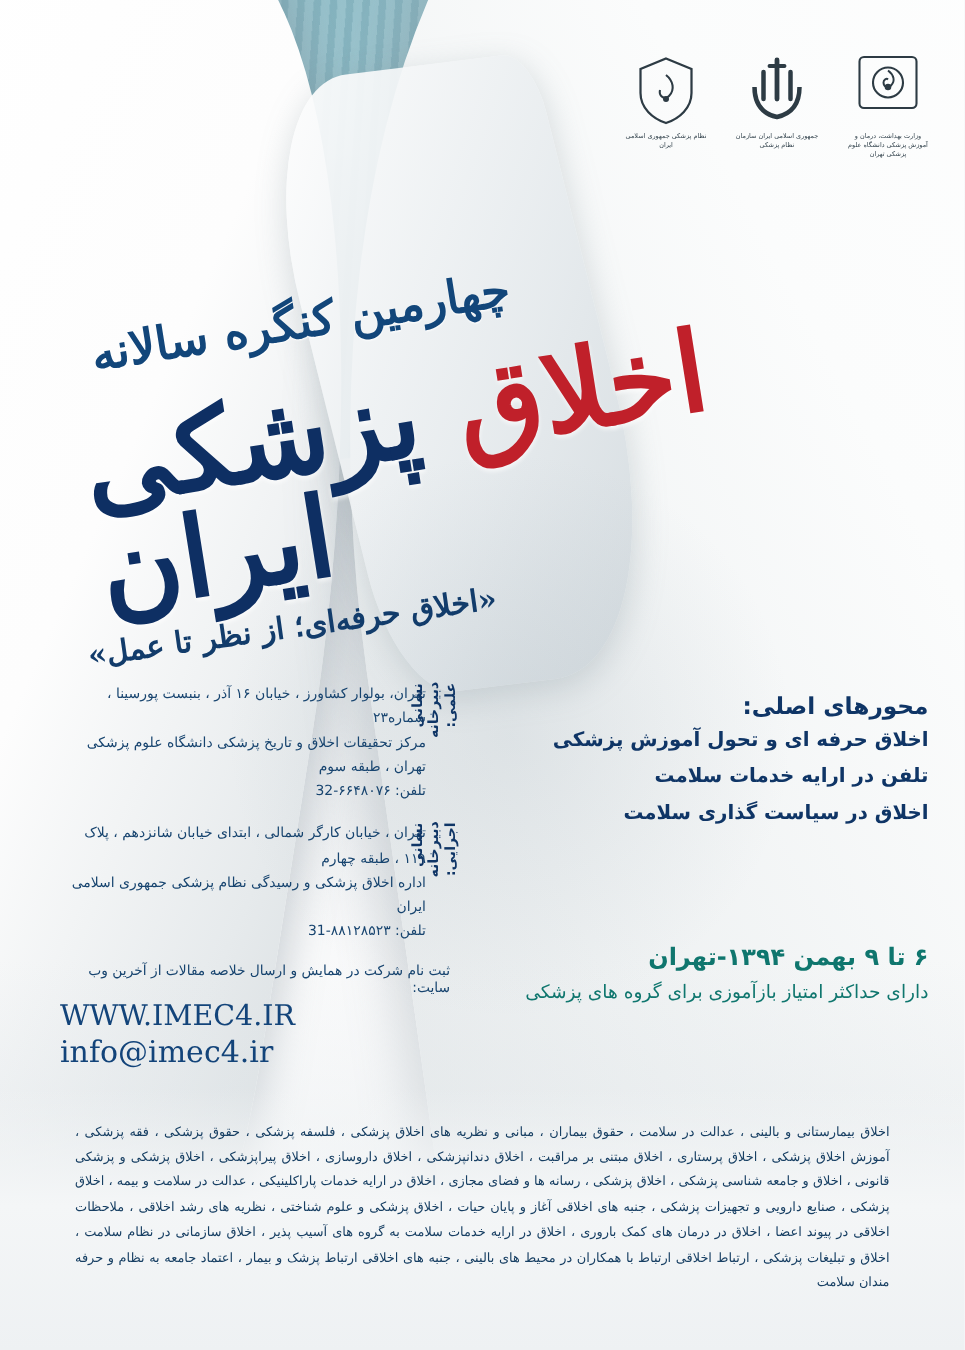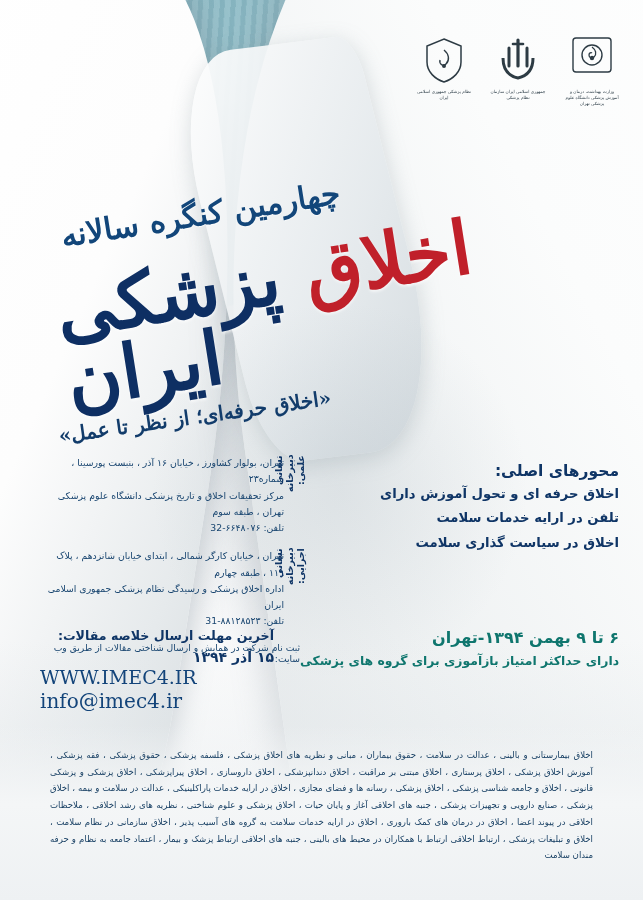--- a/index.html
+++ b/index.html
@@ -211,21 +211,21 @@
     direction: rtl;
     color: #0f766e;
   }
   .date-block .date {
     font-size: 16px;
     font-weight: bold;
     margin-bottom: 6px;
   }
   .date-block .credit {
     font-size: 12.4px;
-    font-weight: bold;
+    font-weight: normal;
   }
 
   
   .info-col {
     position: absolute;
     left: 40px;
     top: 455px;
     width: 260px;
     direction: rtl;
     text-align: right;
@@ -346,21 +346,21 @@
     <div class="title-1">چهارمین کنگره سالانه</div>
     <div class="title-2">
       <span class="accent">اخلاق</span><span> پزشکی ایران</span>
     </div>
     <div class="subtitle">«اخلاق حرفه‌ای؛ از نظر تا عمل»</div>
   </div>
 
   <div class="themes">
     <h3>محورهای اصلی:</h3>
     <ul>
-      <li>اخلاق حرفه ای و تحول آموزش دارای</li>
+      <li>اخلاق حرفه ای و تحول آموزش پزشکی</li>
       <li>تلفن در ارایه خدمات سلامت</li>
       <li>اخلاق در سیاست گذاری سلامت</li>
     </ul>
   </div>
 
   <div class="date-block">
     <div class="date">۶ تا ۹ بهمن ۱۳۹۴-تهران</div>
     <div class="credit">دارای حداکثر امتیاز بازآموزی برای گروه های پزشکی</div>
   </div>
 
@@ -373,28 +373,24 @@
 تلفن: ۶۶۴۸۰۷۶-32</div>
     </div>
 
     <div class="info-block">
       <div class="info-head">نشانی دبیرخانه اجرایی:</div>
       <div class="info-body" style="white-space: pre-line;">تهران ، خیابان کارگر شمالی ، ابتدای خیابان شانزدهم ، پلاک ۱۱۹ ، طبقه چهارم
 اداره اخلاق پزشکی و رسیدگی نظام پزشکی جمهوری اسلامی ایران
 تلفن: ۸۸۱۲۸۵۲۳-31</div>
     </div>
 
-    <div class="reg-line">ثبت نام شرکت در همایش و ارسال شناختی مقالات از طریق وب سایت:</div>
+    <div class="reg-line">ثبت نام شرکت در همایش و ارسال خلاصه مقالات از آخرین وب سایت:</div>
 
     <div class="site">
       <div>WWW.IMEC4.IR</div>
       <div class="mail">info@imec4.ir</div>
     </div>
   </div>
 
-  <div class="deadline">
-    <div class="lbl">آخرین مهلت ارسال خلاصه مقالات:</div>
-    <div class="val">۱۵ آذر ۱۳۹۴</div>
-  </div>
 
   <div class="footer-text">اخلاق بیمارستانی و بالینی  ،  عدالت در سلامت  ،  حقوق بیماران  ،  مبانی و نظریه های اخلاق پزشکی  ،  فلسفه پزشکی  ،  حقوق پزشکی  ،  فقه پزشکی  ،  آموزش اخلاق پزشکی  ،  اخلاق پرستاری  ،  اخلاق مبتنی بر مراقبت  ،  اخلاق دندانپزشکی  ،  اخلاق داروسازی  ،  اخلاق پیراپزشکی  ،  اخلاق پزشکی و پزشکی قانونی  ،  اخلاق و جامعه شناسی پزشکی  ،  اخلاق پزشکی  ،  رسانه ها و فضای مجازی  ،  اخلاق در ارایه خدمات پاراکلینیکی  ،  عدالت در سلامت و بیمه  ،  اخلاق پزشکی  ،  صنایع دارویی و تجهیزات پزشکی  ،  جنبه های اخلاقی آغاز و پایان حیات  ،  اخلاق پزشکی و علوم شناختی  ،  نظریه های رشد اخلاقی  ،  ملاحظات اخلاقی در پیوند اعضا  ،  اخلاق در درمان های کمک باروری  ،  اخلاق در ارایه خدمات سلامت به گروه های آسیب پذیر  ،  اخلاق سازمانی در نظام سلامت  ،  اخلاق و تبلیغات پزشکی  ،  ارتباط اخلاقی ارتباط با همکاران در محیط های بالینی  ،  جنبه های اخلاقی ارتباط پزشک و بیمار  ،  اعتماد جامعه به نظام و حرفه مندان سلامت</div>
 
 </div>
 
 </body></html>

